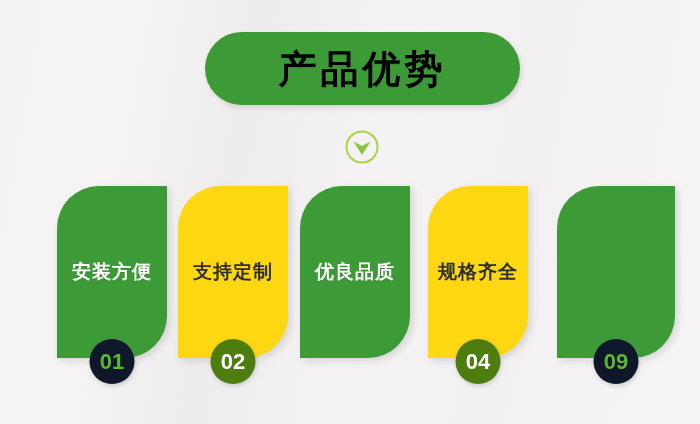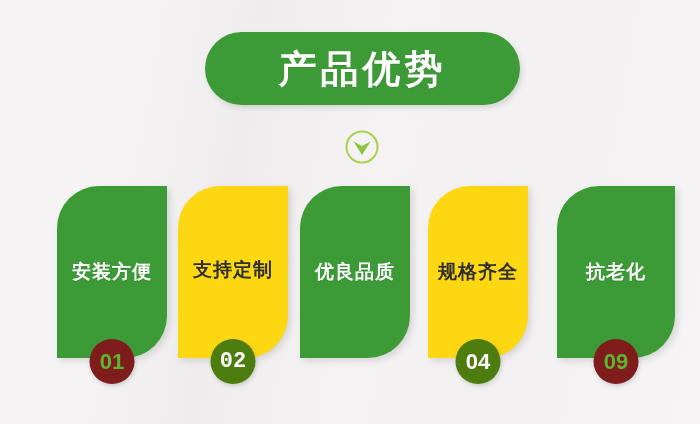--- a/index.html
+++ b/index.html
@@ -27,21 +27,21 @@
     width: 315px;
     height: 73px;
     border-radius: 38px;
     background: #3d9b37;
     display: flex;
     align-items: center;
     justify-content: center;
     box-shadow: 2px 3px 5px rgba(120,120,120,0.22);
   }
   .banner-title {
-    color: #ffffff;
+    color: #000000;
     font-size: 38px;
     font-weight: bold;
     letter-spacing: 4px;
     line-height: 1;
     text-shadow: 0 1px 1px rgba(0,0,0,0.10);
     white-space: nowrap;
   }
 
   
   .arrow-wrap {
@@ -64,21 +64,21 @@
   }
   .card {
     position: absolute;
     top: 0;
     width: 110px;
     height: 172px;
     border-radius: 42px 0 42px 0;
     box-shadow: 3px 3px 6px rgba(130,130,130,0.25);
   }
   .card.c0 { left: 57px; }
-  .card.c1 { left: 178px; font-family: Liberation Mono, monospace; }
+  .card.c1 { left: 178px; }
   .card.c2 { left: 300px; }
   .card.c3 { left: 428px; width: 100px; }
   .card.c4 { left: 557px; width: 118px; }
 
   .card-green  { background: #3d9b37; }
   .card-yellow { background: #fcd712; }
 
   .card-label {
     position: absolute;
     left: 0;
@@ -104,21 +104,21 @@
     border-radius: 50%;
     display: flex;
     align-items: center;
     justify-content: center;
     font-size: 22px;
     font-weight: bold;
     letter-spacing: 0px;
     line-height: 1;
     box-shadow: 1px 2px 4px rgba(120,120,120,0.30);
   }
-  .badge-yellow { background: #7f1d1d; color: #5cb533; }
+  .badge-yellow { background: #0f172a; color: #5cb533; }
   .badge-green  { background: #4d7c0f; color: #ffffff; }
 </style>
 </head>
 <body>
 
 <div class="stage">
 
   <div class="banner">
     <span class="banner-title">产品优势</span>
   </div>
@@ -145,18 +145,17 @@
     <div class="card c2 card-green">
       <div class="card-label label-white">优良品质</div>
     </div>
 
     <div class="card c3 card-yellow">
       <div class="card-label label-dark">规格齐全</div>
       <div class="badge badge-green">04</div>
     </div>
 
     <div class="card c4 card-green">
-      <div class="card-label label-white">抗老化</div>
       <div class="badge badge-yellow">09</div>
     </div>
 
   </div>
 </div>
 
 </body></html>

